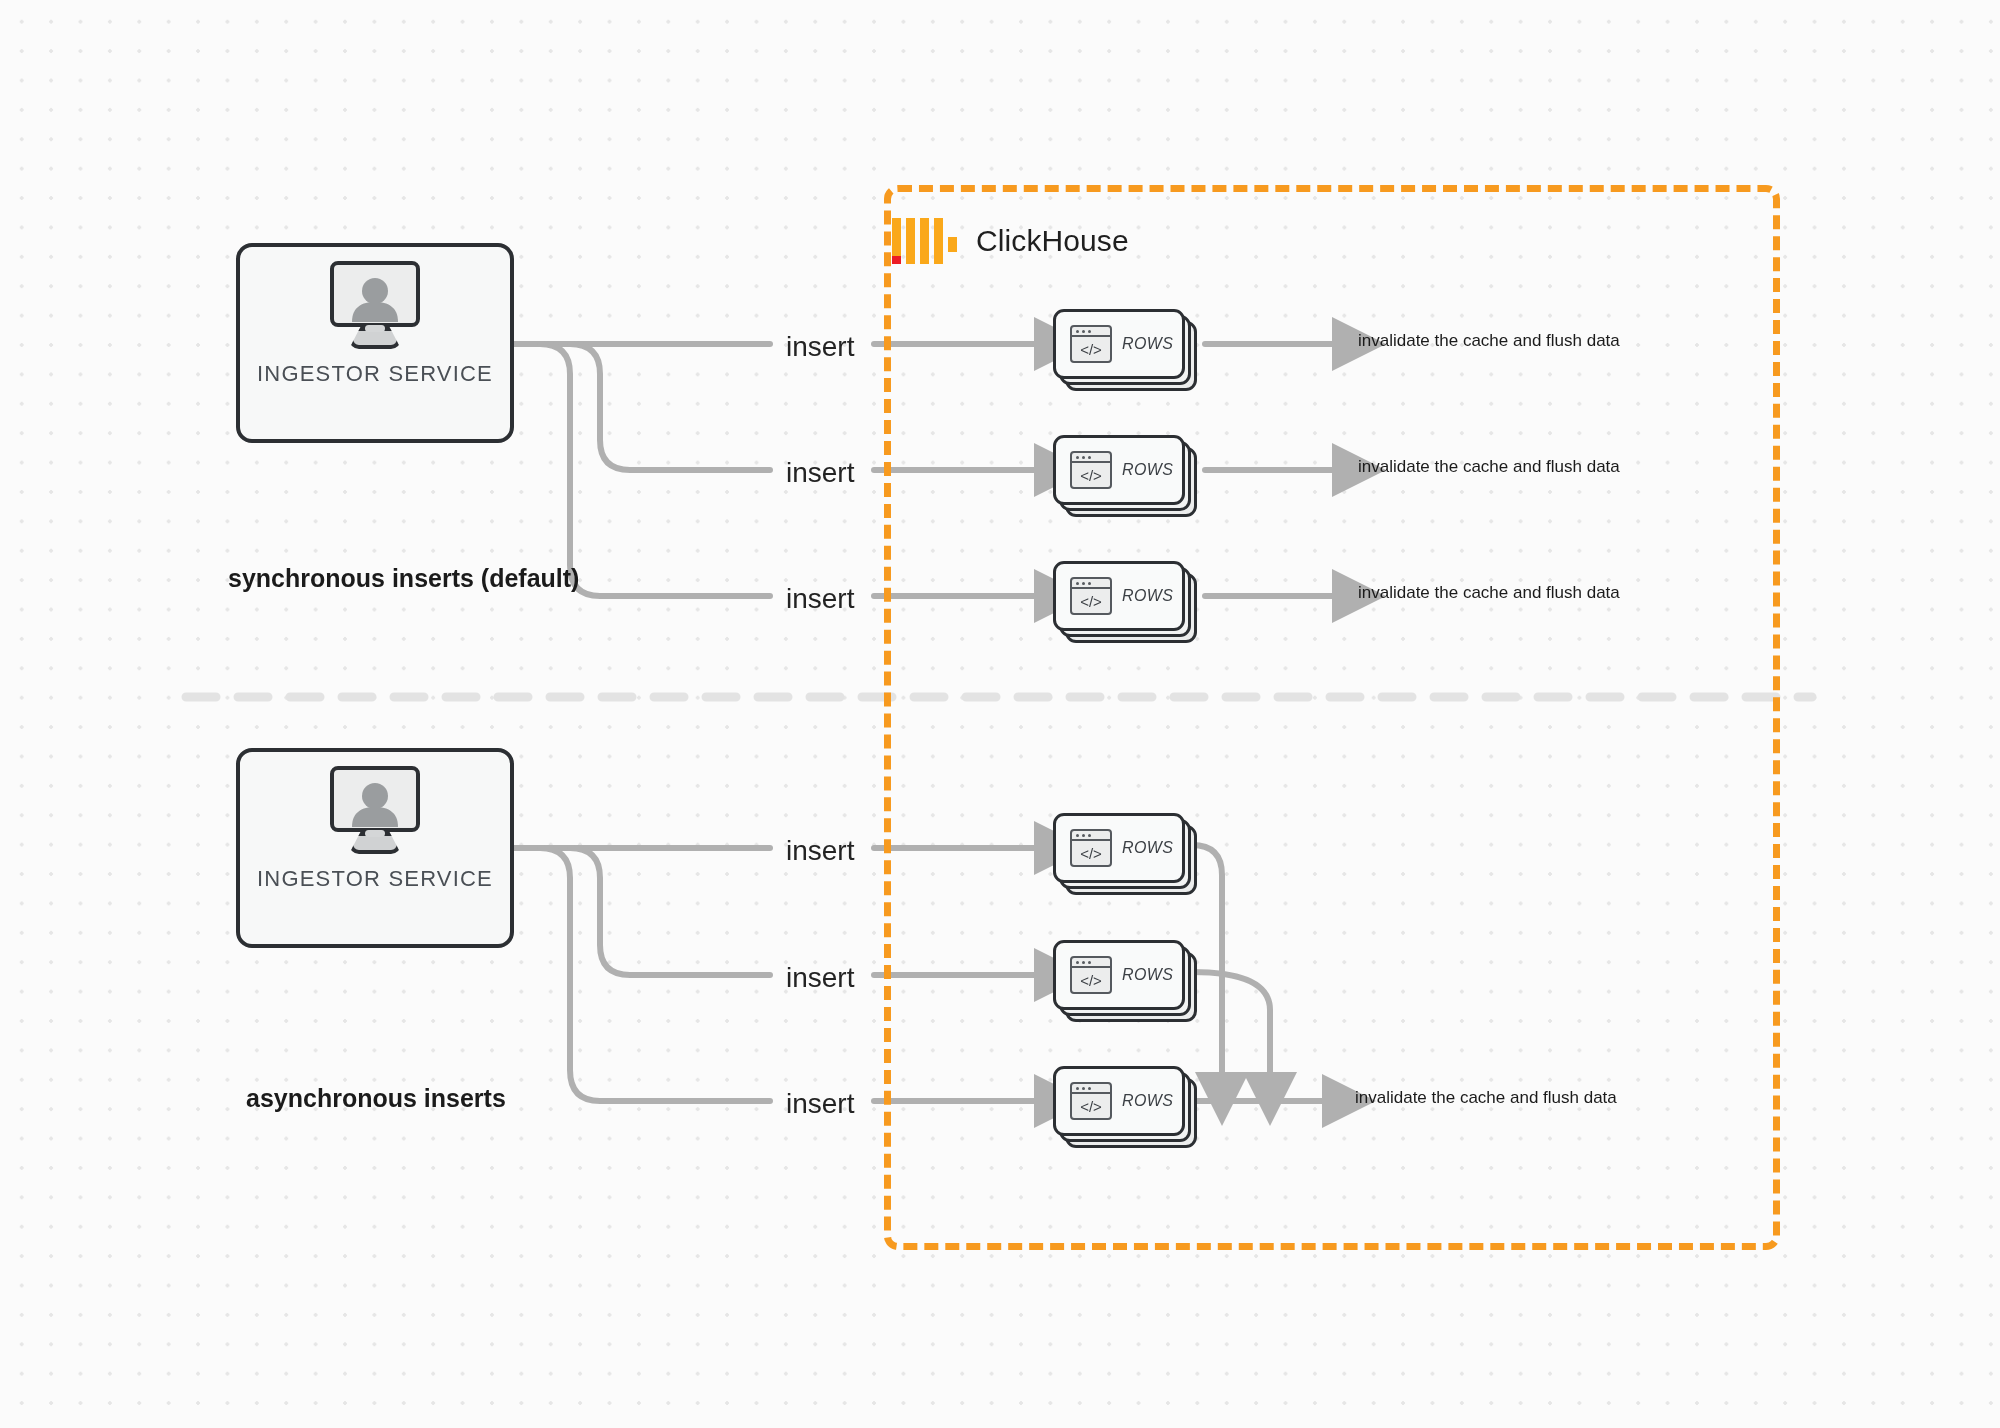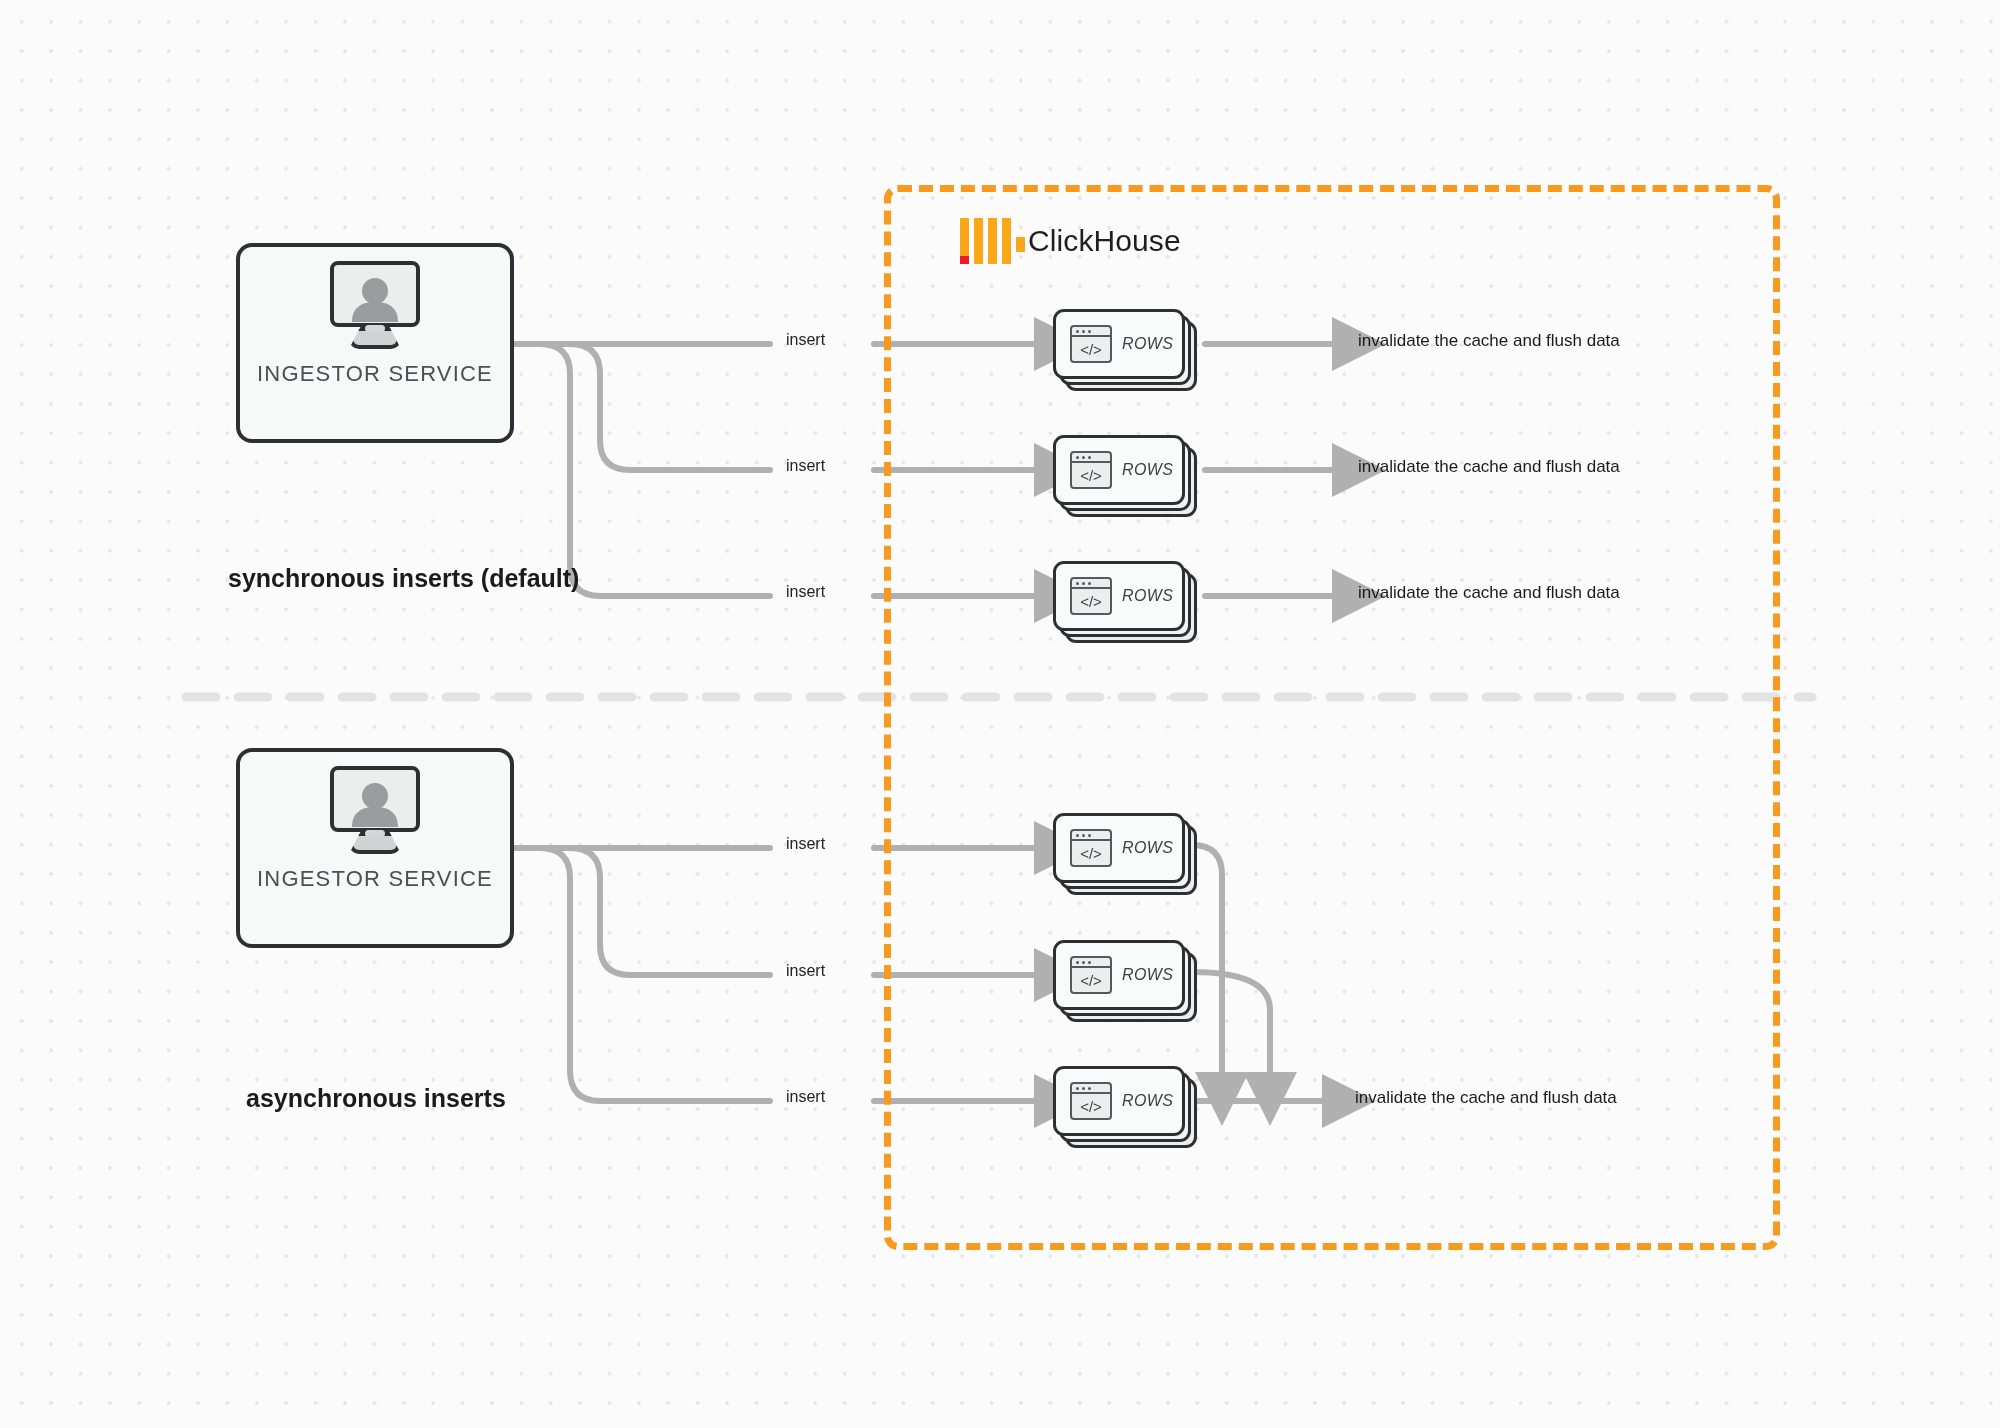--- a/index.html
+++ b/index.html
@@ -33,25 +33,25 @@
     left: 884px;
     top: 185px;
     width: 896px;
     height: 1065px;
     border: 7px dashed #f79a1f;
     border-radius: 14px;
     box-sizing: border-box;
   }
   .ch-brand {
     position: absolute;
-    left: 960px;
+    left: 892px;
     top: 218px;
     display: flex;
     align-items: center;
-    gap: 12px;
+    gap: 28px;
   }
   .ch-logo {
     position: relative;
     width: 56px;
     height: 46px;
   }
   .ch-logo i {
     position: absolute;
     background: #faa81a;
     width: 9px;
@@ -233,21 +233,21 @@
     font-size: 16px;
     font-style: italic;
     font-weight: normal;
     color: #3b3f44;
     letter-spacing: 0.4px;
   }
 
   
   .edge-label {
     position: absolute;
-    font-size: 16px;
+    font-size: 28px;
     color: #232323;
     white-space: nowrap;
   }
   .flush-label {
     position: absolute;
     font-size: 17px;
     color: #1b1b1b;
     white-space: nowrap;
   }
 </style>

